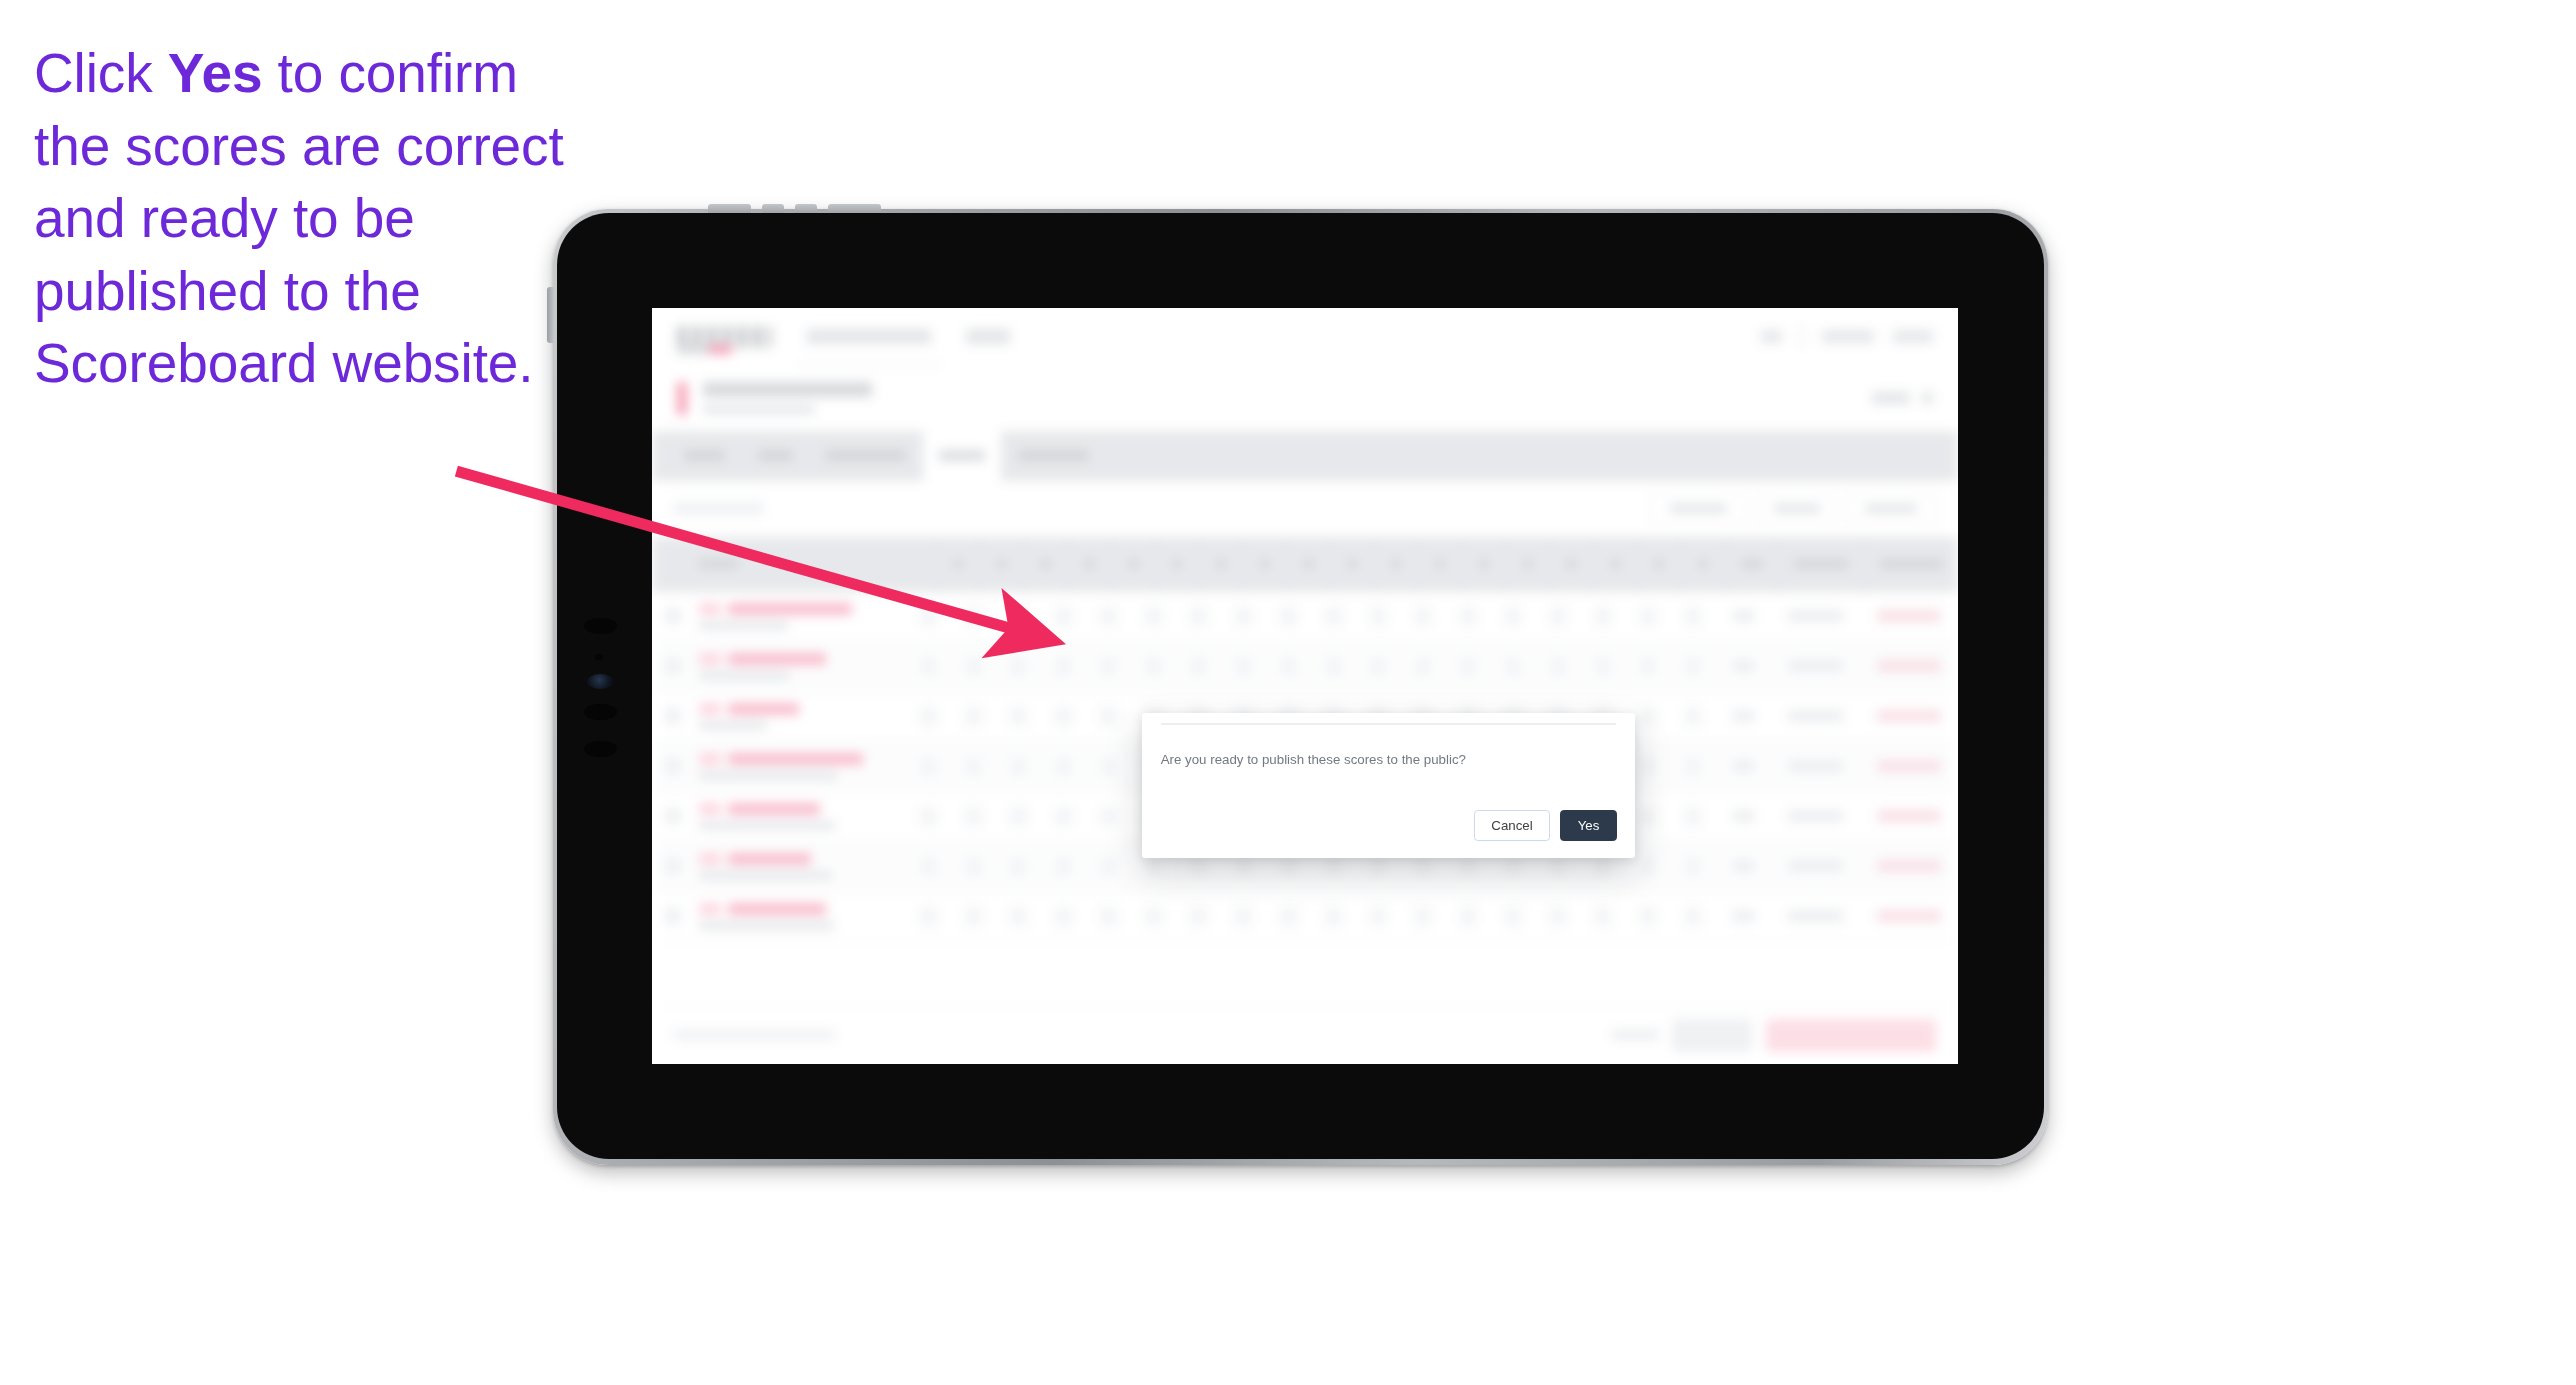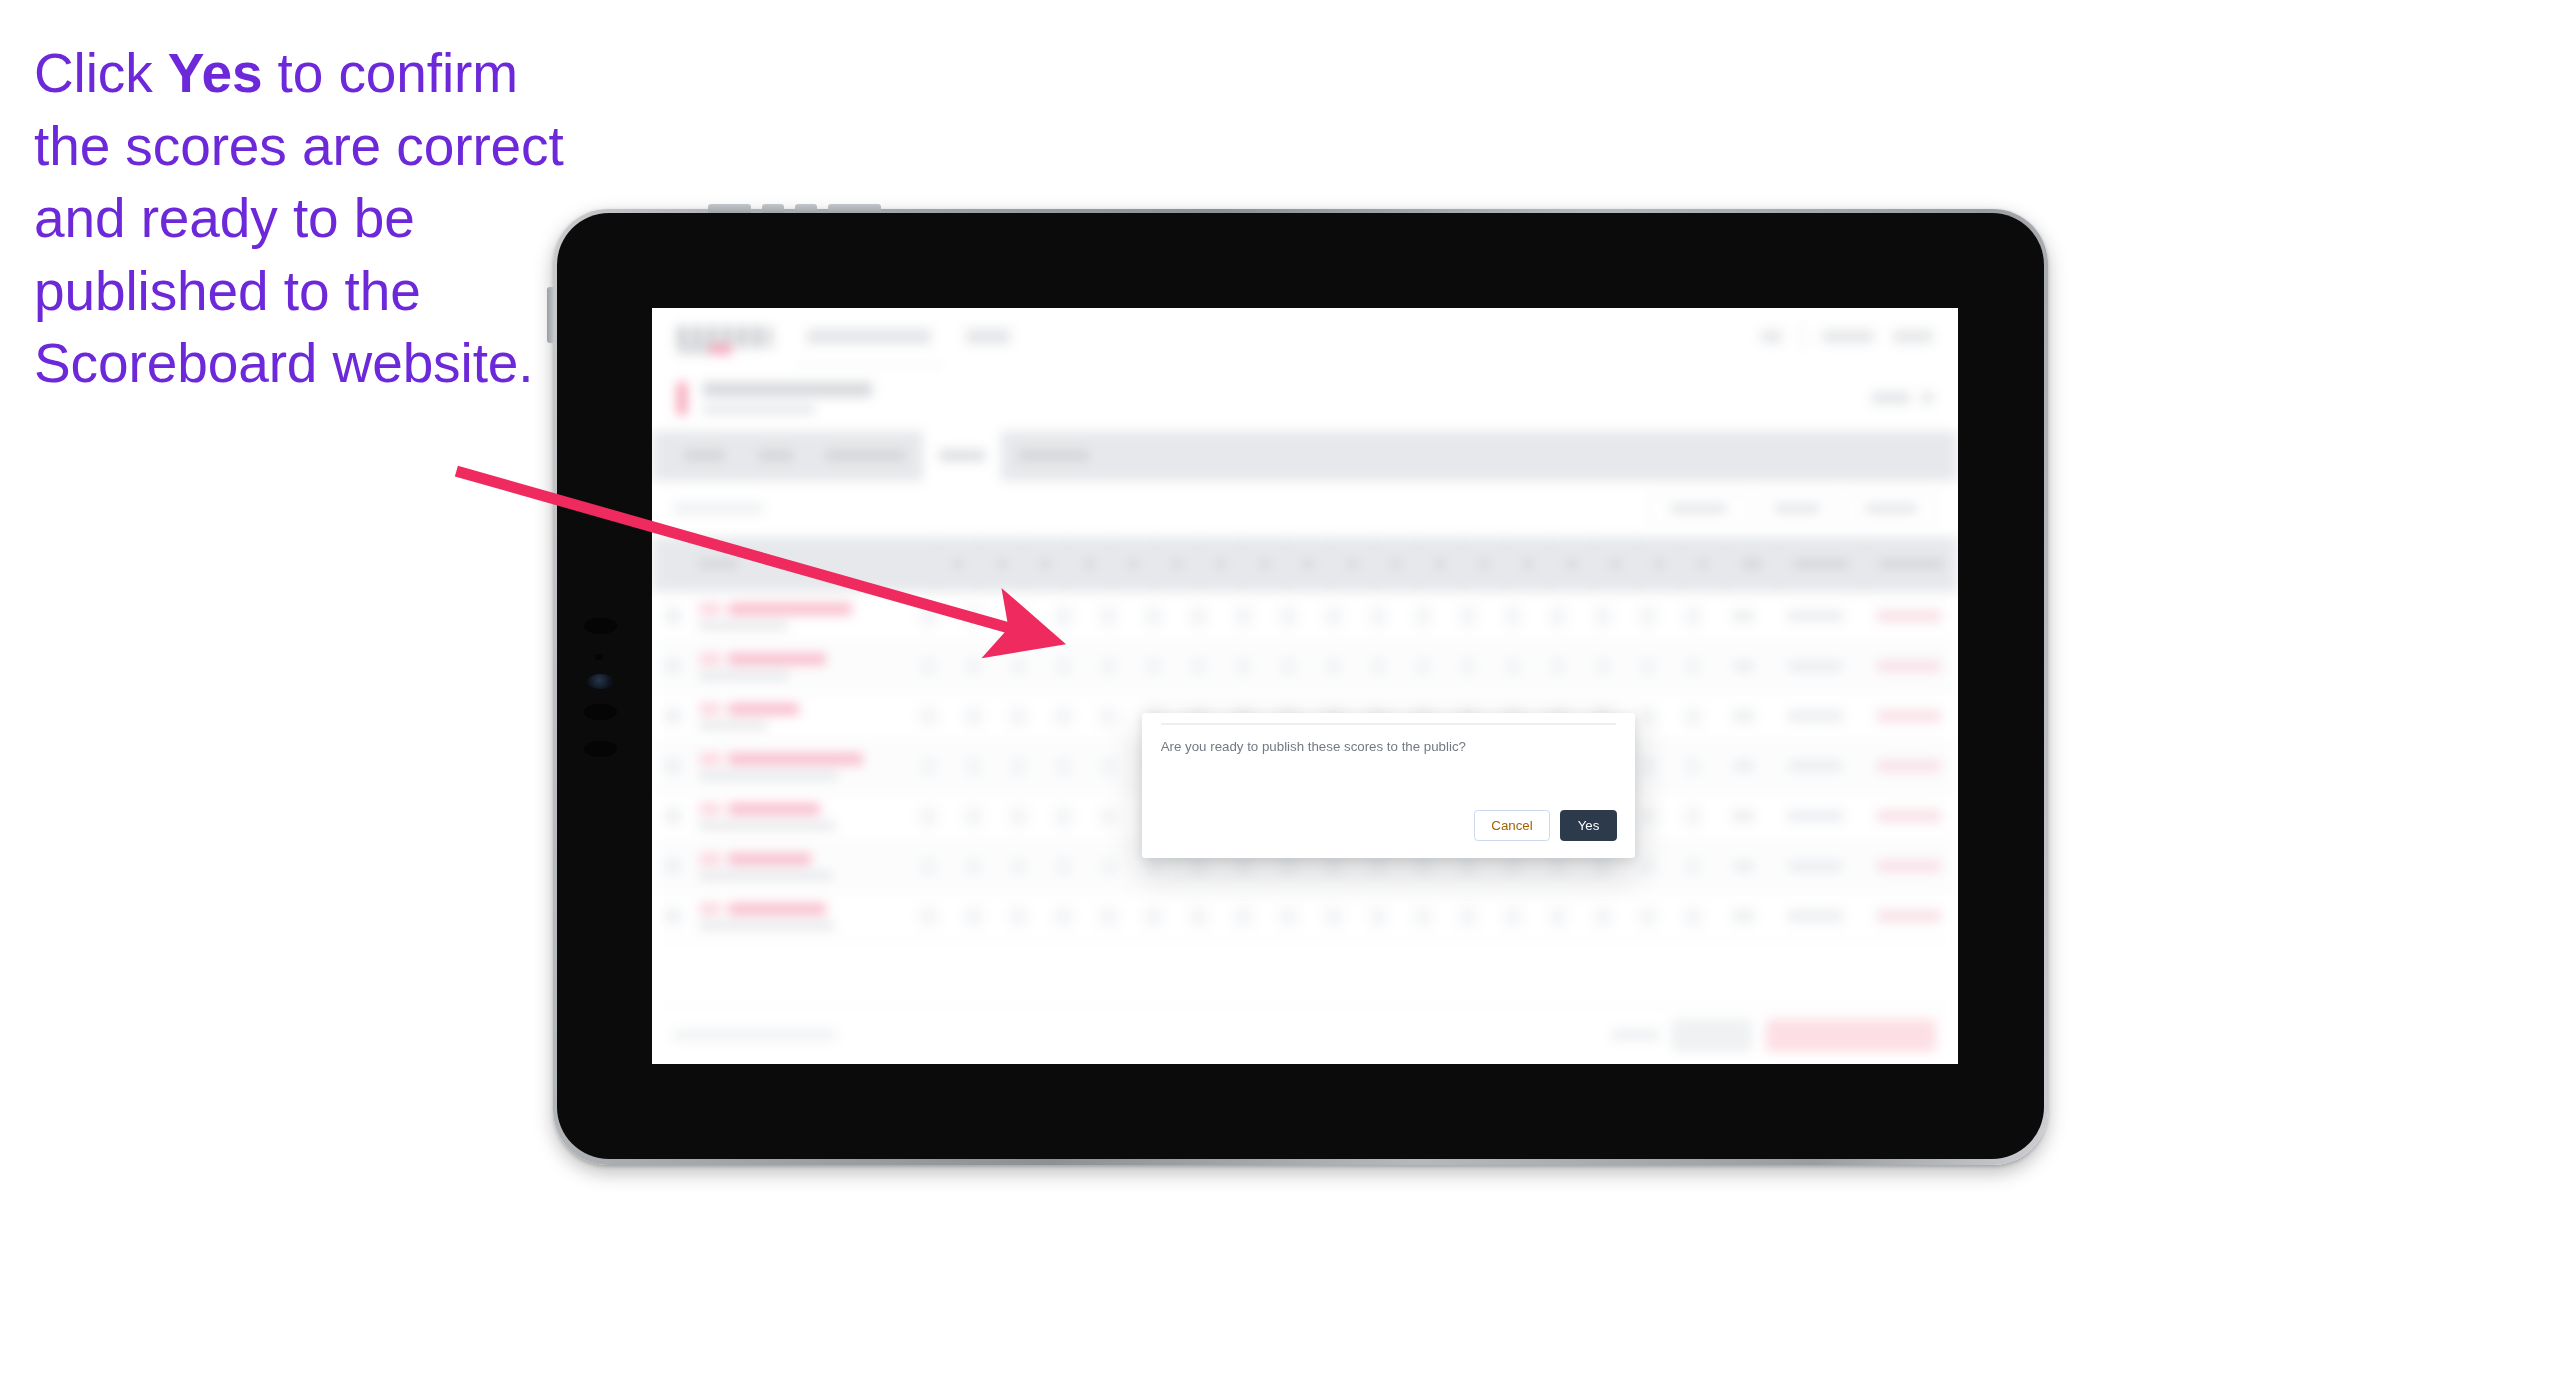--- a/index.html
+++ b/index.html
@@ -252,42 +252,42 @@
     line-height: 1;
     cursor: pointer;
     user-select: none;
   }
   .modal-rule {
     margin: 10.4px 19px 0 19px;
     height: 1.5px;
     background: #eceef1;
   }
   .modal-body {
-    padding: 14px 19px 0 19px;
+    padding: 27px 19px 0 19px;
     font-size: 13.3px;
     color: #737982;
   }
   .modal-actions {
     position: absolute;
     right: 18px;
     bottom: 16.3px;
     display: flex;
     gap: 10.4px;
     align-items: center;
   }
   .btn {
     font-family: inherit;
     font-size: 13.3px;
     border-radius: 3.7px;
     cursor: pointer;
     box-sizing: border-box;
   }
   .btn-cancel {
     background: #ffffff;
-    color: #a16207;
+    color: #404040;
     border: 1.5px solid #ccd9ee;
     padding: 7.4px 16.3px;
   }
   .btn-yes {
     background: #2c3a4c;
     color: #ffffff;
     border: 1.5px solid #2c3a4c;
     padding: 7.4px 16.3px;
   }
 

